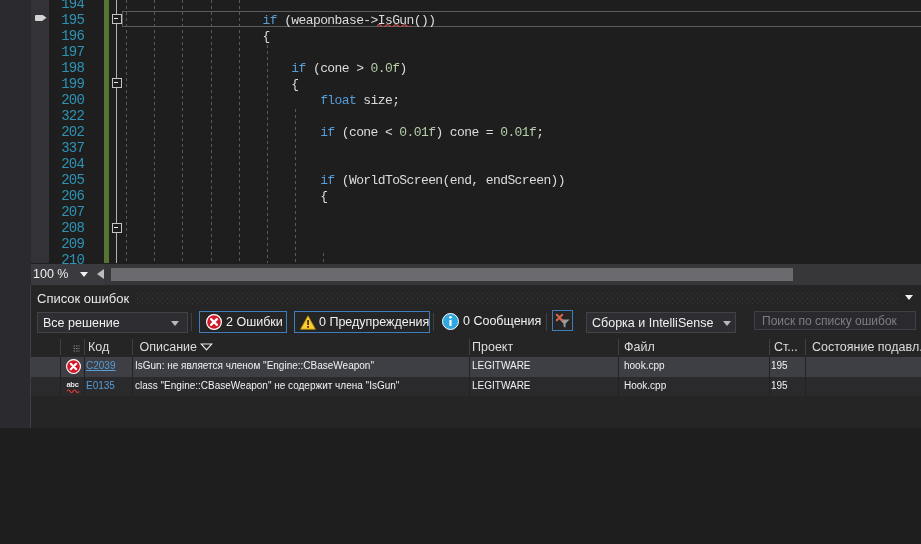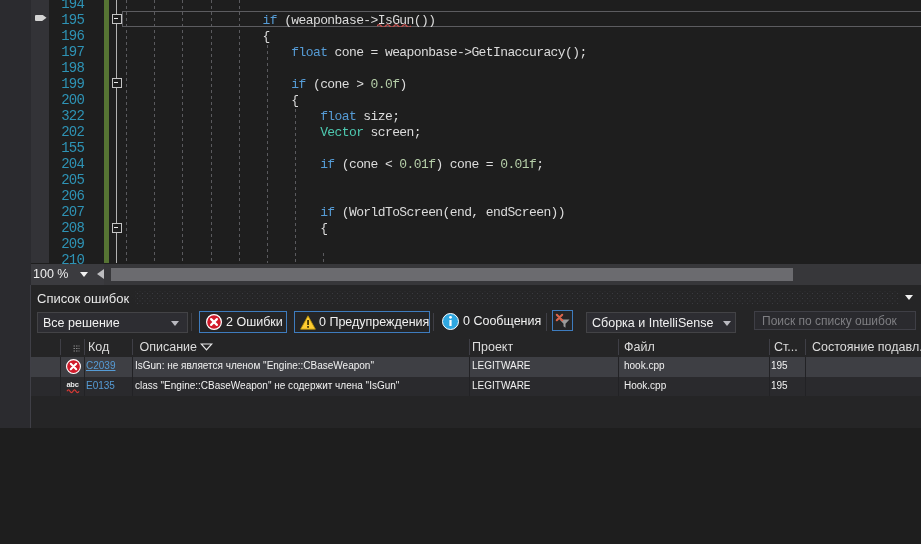--- a/index.html
+++ b/index.html
@@ -79,21 +79,21 @@
   <div class="abs" id="linenums">
     <div>194</div>
       <div>195</div>
       <div>196</div>
       <div>197</div>
       <div>198</div>
       <div>199</div>
     <div>200</div>
       <div>322</div>
       <div>202</div>
-      <div>155</div>
+      <div>337</div>
       <div>204</div>
       <div>205</div>
     <div>206</div>
       <div>207</div>
       <div>208</div>
       <div>209</div>
       <div>210</div>
   </div>
   <div class="abs" id="greenbar"></div>
   <div class="abs guide" style="left:126px;"></div>
@@ -106,26 +106,24 @@
   <div class="abs guide" style="left:322.5px;top:252.5px;height:10.5px;"></div>
   <div class="abs" id="outlinevline"></div>
   <div class="abs" id="l195box"></div>
   <div class="abs collapse" style="top:13.5px;"></div>
   <div class="abs collapse" style="top:77.5px;"></div>
   <div class="abs collapse" style="top:222.5px;"></div>
   <div class="abs" id="code">
 <div></div>
 <div>                    <span class="k">if</span> (weaponbase-&gt;IsGun())</div>
 <div>                    {</div>
-<div>                        <span class="k">float</span> cone = weaponbase-&gt;GetInaccuracy();</div>
 <div></div>
 <div>                        <span class="k">if</span> (cone &gt; <span class="n">0.0f</span>)</div>
 <div>                        {</div>
 <div>                            <span class="k">float</span> size;</div>
-<div>                            <span class="t">Vector</span> screen;</div>
 <div></div>
 <div>                            <span class="k">if</span> (cone &lt; <span class="n">0.01f</span>) cone = <span class="n">0.01f</span>;</div>
 <div></div>
 <div></div>
 <div>                            <span class="k">if</span> (WorldToScreen(end, endScreen))</div>
 <div>                            {</div>
   </div>
   <svg class="abs" id="squig" width="34" height="4" viewBox="0 0 34 4">
     <path d="M0,3 q2.1,-2.9 4.25,0 t4.25,0 t4.25,0 t4.25,0 t4.25,0 t4.25,0 t4.25,0 t4.25,0" fill="none" stroke="#c4504e" stroke-width="1.35"></path>
   </svg>

